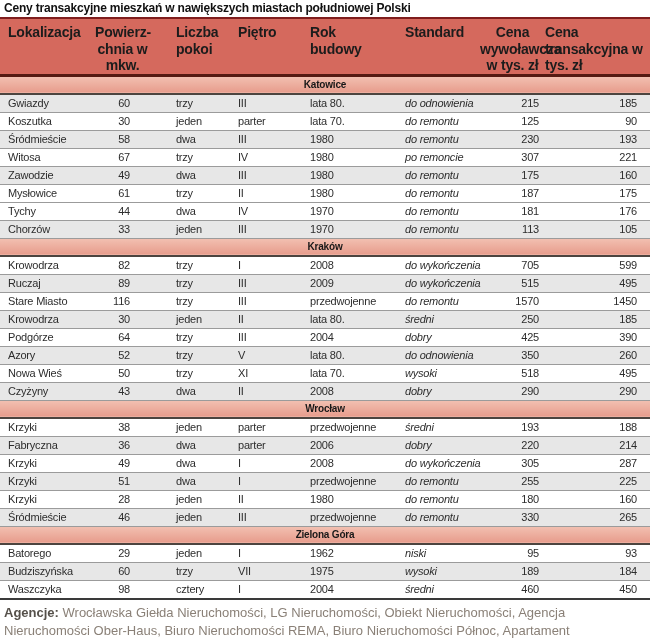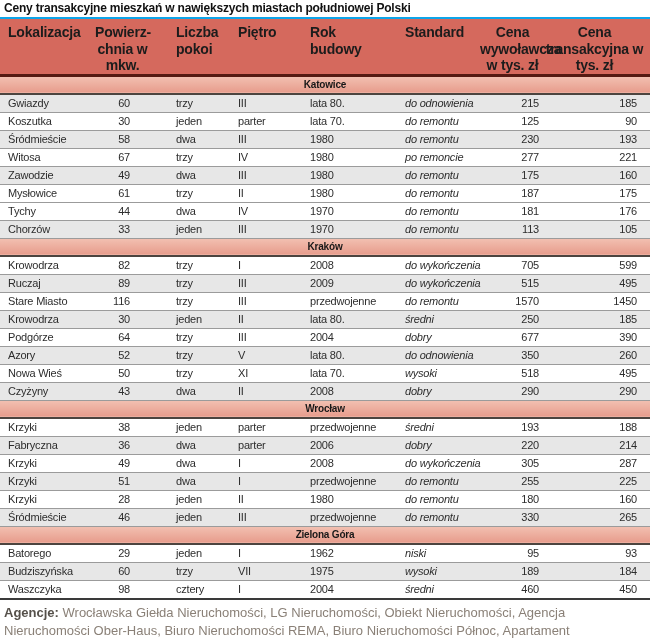--- a/index.html
+++ b/index.html
@@ -4,41 +4,41 @@
 <style>
   html, body { margin: 0; padding: 0; background: #fff; }
   .page {
     width: 650px; height: 640px; overflow: hidden; background: #fff;
     font-family: "Liberation Sans", "DejaVu Sans", sans-serif;
     -webkit-font-smoothing: antialiased;
   }
   .title {
     font-size: 12px; font-weight: bold; color: #111;
     padding: 1px 2px 2px 4px;
-    border-bottom: 2px solid #0ea5e9;
+    border-bottom: 2px solid #7f1d1d;
     letter-spacing: -0.2px;
   }
   table.price-table {
     width: 650px; border-collapse: collapse; table-layout: fixed;
   }
   thead tr { border-bottom: 3px solid var(--divider-dark, #551a12); }
   th {
     background: var(--header-bg, #d5695d);
     font-size: 14px; font-weight: bold; color: #1c1c1c;
     vertical-align: top; padding: 5px 0 0 0; height: 45px;
     line-height: 1.18; letter-spacing: -0.2px;
   }
   th.c1 { text-align: left; padding-left: 8px; }
   th.c2 { text-align: center; }
   th.c3 { text-align: left; padding-left: 26px; }
   th.c4 { text-align: left; padding-left: 30px; margin-top: 26px; }
   th.c5 { text-align: left; padding-left: 37px; }
   th.c6 { text-align: left; padding-left: 22px; }
   th.c7 { text-align: center; }
-  th.c8 { text-align: center; padding-right: 6px; }
+  th.c8 { text-align: left; padding-right: 6px; }
   td {
     font-size: 11px; color: var(--text, #2d2d2d);
     height: 17px; padding: 0; white-space: nowrap;
     border-bottom: 1px solid var(--row-line, #9b9b9b);
     letter-spacing: -0.2px; background: #fff;
   }
   tr.gray td { background: var(--row-alt, #e7e7e7); }
   td.c1 { padding-left: 8px; }
   td.c2 { text-align: right; padding-right: 20px; }
   td.c3 { padding-left: 26px; }
@@ -124,21 +124,21 @@
           <td class="c7">230</td>
           <td class="c8">193</td>
         </tr>
         <tr class="">
           <td class="c1">Witosa</td>
           <td class="c2">67</td>
           <td class="c3">trzy</td>
           <td class="c4">IV</td>
           <td class="c5">1980</td>
           <td class="c6">po remoncie</td>
-          <td class="c7">277</td>
+          <td class="c7">307</td>
           <td class="c8">221</td>
         </tr>
         <tr class="gray">
           <td class="c1">Zawodzie</td>
           <td class="c2">49</td>
           <td class="c3">dwa</td>
           <td class="c4">III</td>
           <td class="c5">1980</td>
           <td class="c6">do remontu</td>
           <td class="c7">175</td>
@@ -217,21 +217,21 @@
           <td class="c7">250</td>
           <td class="c8">185</td>
         </tr>
         <tr class="">
           <td class="c1">Podgórze</td>
           <td class="c2">64</td>
           <td class="c3">trzy</td>
           <td class="c4">III</td>
           <td class="c5">2004</td>
           <td class="c6">dobry</td>
-          <td class="c7">677</td>
+          <td class="c7">425</td>
           <td class="c8">390</td>
         </tr>
         <tr class="gray">
           <td class="c1">Azory</td>
           <td class="c2">52</td>
           <td class="c3">trzy</td>
           <td class="c4">V</td>
           <td class="c5">lata 80.</td>
           <td class="c6">do odnowienia</td>
           <td class="c7">350</td>

